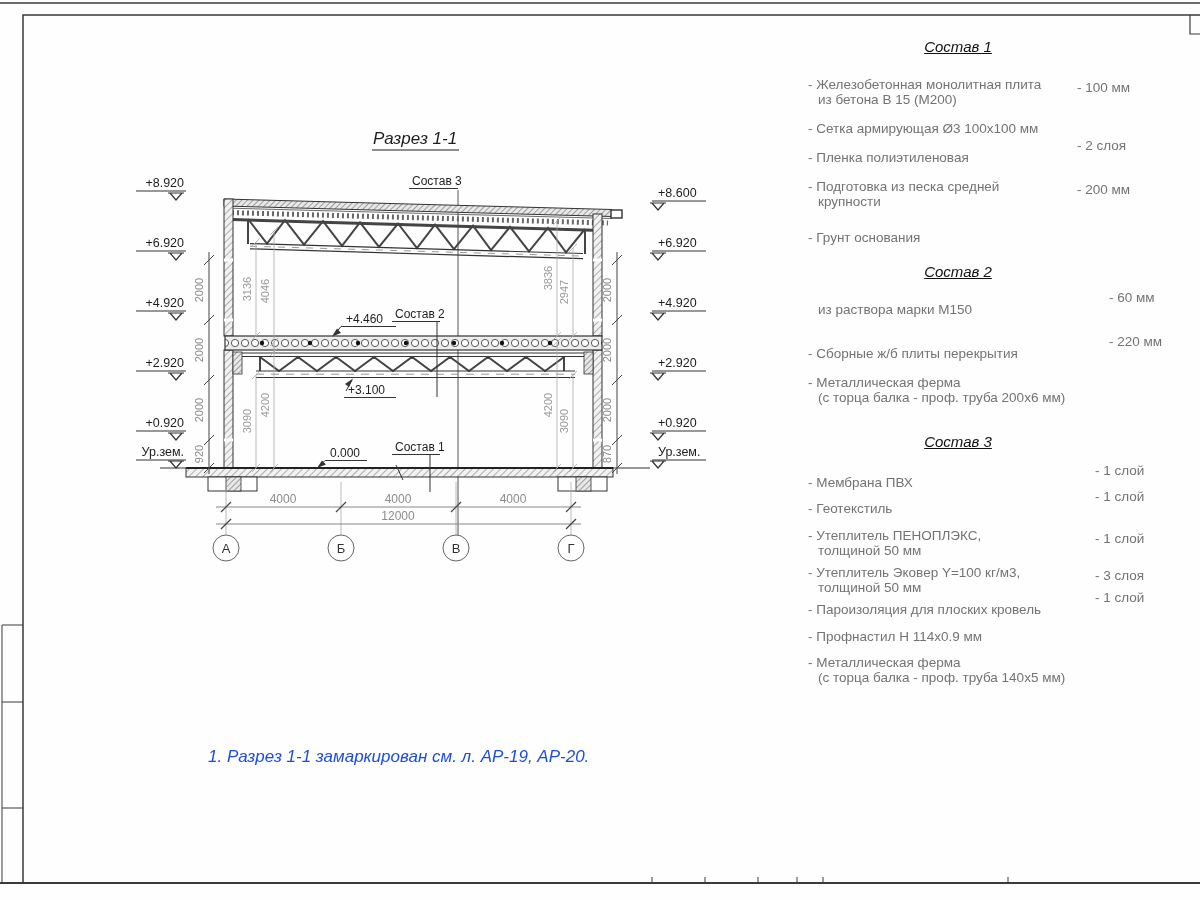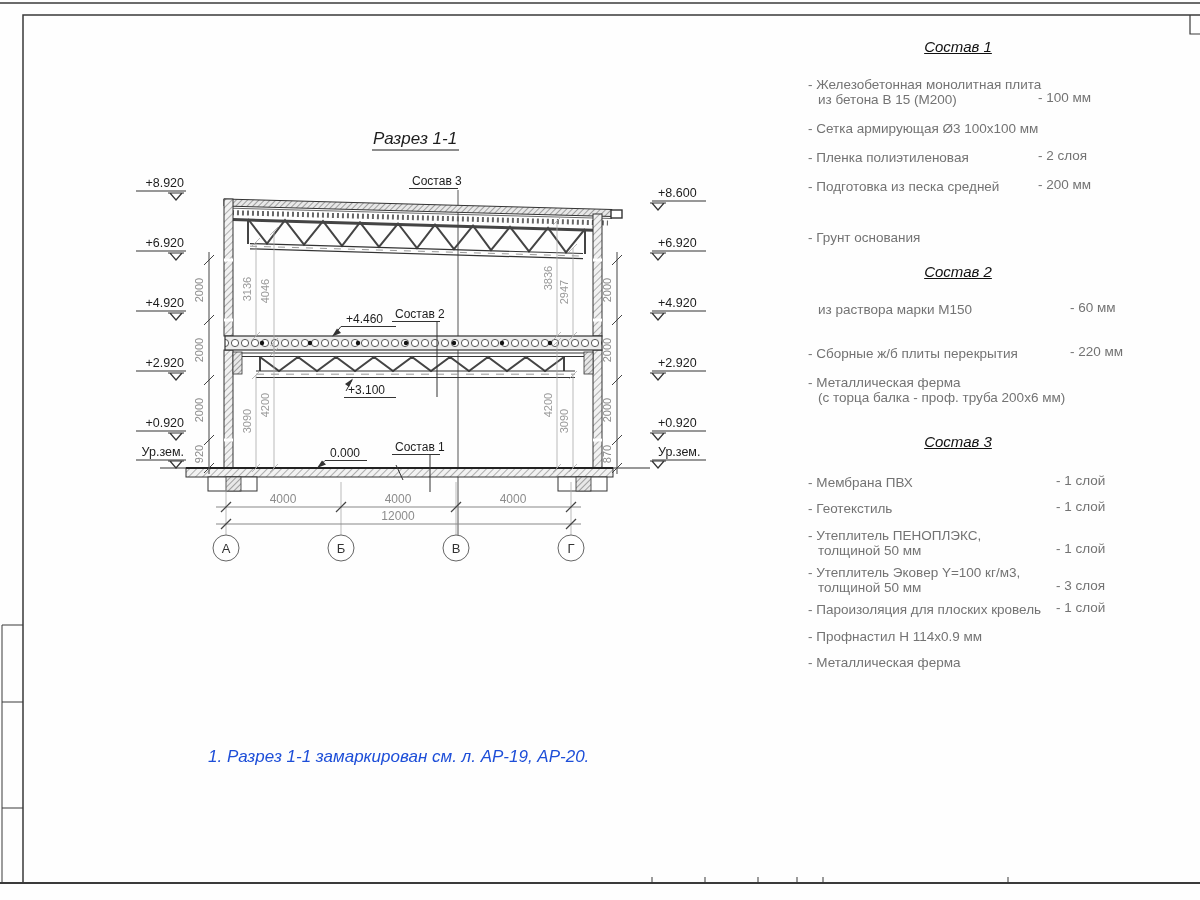--- a/index.html
+++ b/index.html
@@ -11,21 +11,21 @@
   .panel-sec-heading{
     position:absolute;left:808px;width:300px;text-align:center;
     font-size:15px;font-style:italic;color:#111;
   }
   .panel-sec-heading span{text-decoration:underline;}
   .p-item{
     position:absolute;left:808px;width:316px;
     font-size:13.5px;line-height:14.5px;color:#737373;
   }
   .p-item .l2{padding-left:10px;}
-  .p-item .val{position:absolute;bottom:2px;white-space:nowrap;}
+  .p-item .val{position:absolute;bottom:12px;white-space:nowrap;margin-left:39px;}
   .val-s1{left:230px;}
   .val-s2{left:262px;}
   .val-s3{left:248px;}
   .note{
     position:absolute;left:208px;top:747px;font-size:17px;color:#1d4ed8;font-style:italic;
   }
 </style>
 </head>
 <body>
 
@@ -353,20 +353,21 @@
   </div>
   <div class="p-item" style="top:122px">
     <div>- Сетка армирующая Ø3 100х100 мм</div>
   </div>
   <div class="p-item" style="top:151px">
     <div>- Пленка полиэтиленовая</div>
     <span class="val val-s1">-  2 слоя</span>
   </div>
   <div class="p-item" style="top:180px">
     <div>- Подготовка из песка средней</div>
+    <div class="l2">крупности</div>
     <span class="val val-s1">- 200 мм</span>
   </div>
   <div class="p-item" style="top:231px">
     <div>- Грунт основания</div>
   </div>
 
   <div class="panel-sec-heading" style="top:263px">
     <span>Состав 2</span>
   </div>
   <div class="p-item" style="top:303px">
@@ -405,16 +406,17 @@
   </div>
   <div class="p-item" style="top:603px">
     <div>- Пароизоляция для плоских кровель</div>
     <span class="val val-s3">- 1 слой</span>
   </div>
   <div class="p-item" style="top:630px">
     <div>- Профнастил Н 114х0.9 мм</div>
   </div>
   <div class="p-item" style="top:656px">
     <div>- Металлическая ферма</div>
+    <div class="l2">(с торца балка - проф. труба 140х5 мм)</div>
   </div>
 </div>
 
 <div class="note">1. Разрез 1-1 замаркирован см. л. АР-19, АР-20.</div>
 
 </body></html>

